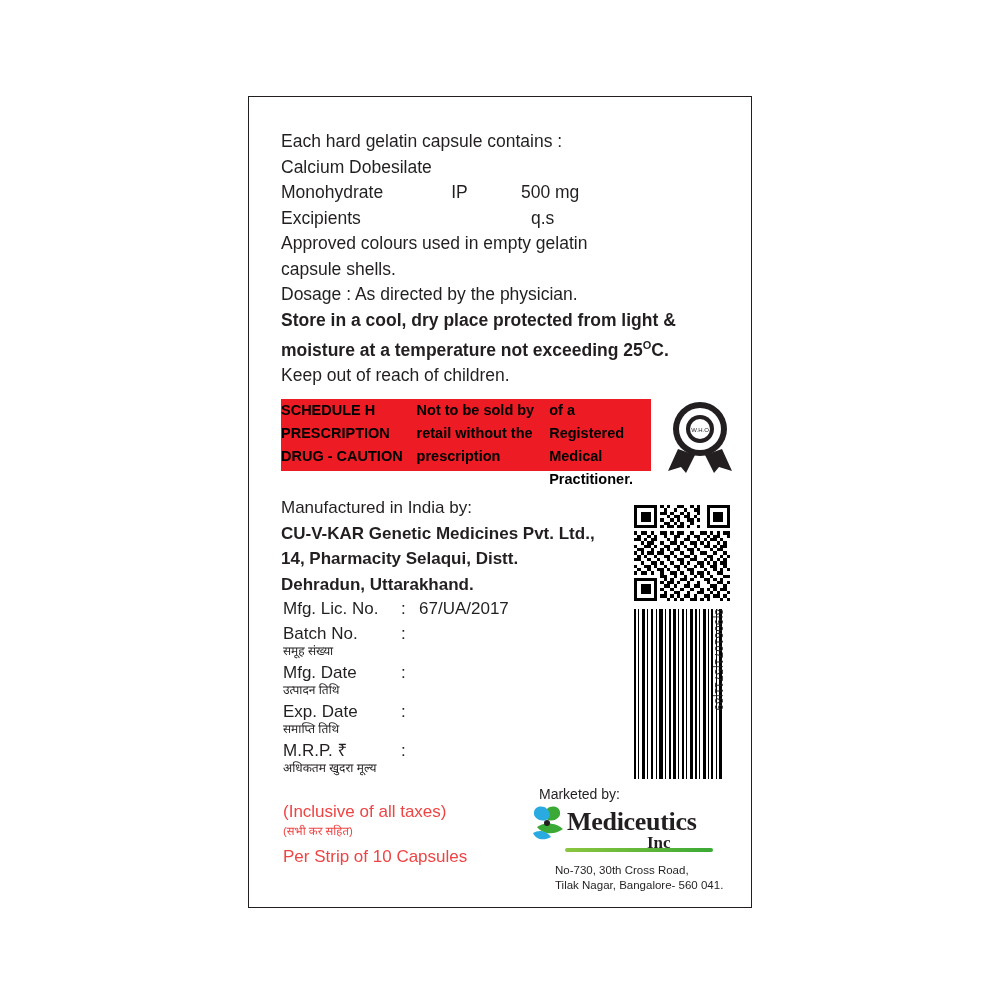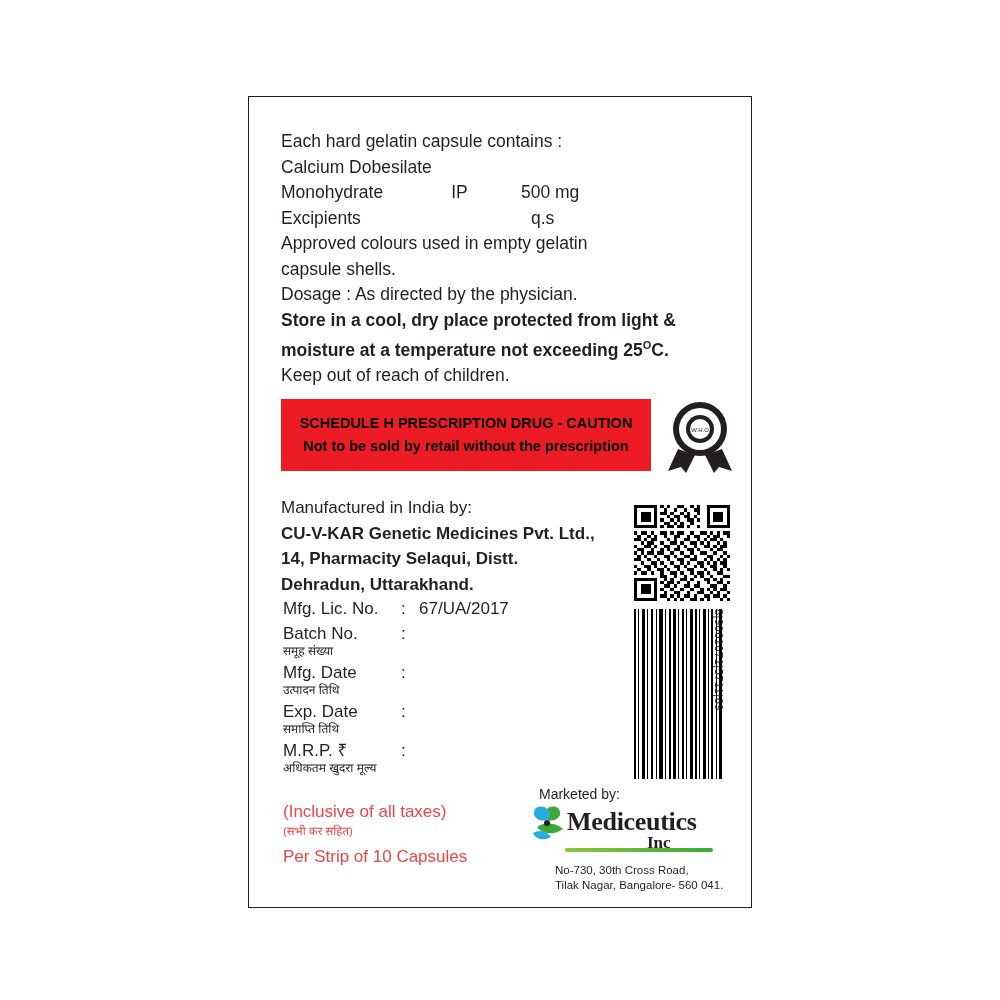--- a/index.html
+++ b/index.html
@@ -44,23 +44,22 @@
     position: absolute;
     left: 32px;
     top: 302px;
     width: 370px;
     height: 72px;
     background: #ed1c24;
     color: #000000;
     font-weight: bold;
     font-size: 14.5px;
     line-height: 23px;
-    text-align: center;
+    text-align: left;
     display: flex;
-    flex-direction: column;
     justify-content: center;
     box-sizing: border-box;
   }
   .who-logo {
     position: absolute;
     left: 415px;
     top: 300px;
     width: 72px;
     height: 78px;
   }
@@ -220,20 +219,21 @@
     <div class="row">capsule shells.</div>
     <div class="row">Dosage : As directed by the physician.</div>
     <div class="row bold">Store in a cool, dry place protected from light &amp;</div>
     <div class="row bold"><span>moisture at a temperature not exceeding 25</span><span class="sup">O</span><span>C.</span></div>
     <div class="row">Keep out of reach of children.</div>
   </div>
 
   <div class="schedule-box">
     <div>SCHEDULE  H  PRESCRIPTION DRUG - CAUTION</div>
     <div>Not to be sold by retail without the prescription</div>
+    <div>of a Registered Medical Practitioner.</div>
   </div>
 
   <div class="who-logo">
     <svg width="72" height="78" viewBox="0 0 72 78">
       <g fill="#231f20">
         <path d="M14 52 L4 74 L17 70 L22 76 L31 58 Z"></path>
         <path d="M58 52 L68 74 L55 70 L50 76 L41 58 Z"></path>
       </g>
       <circle cx="36" cy="32" r="27" fill="#231f20"></circle>
       <circle cx="36" cy="32" r="21" fill="#ffffff"></circle>

